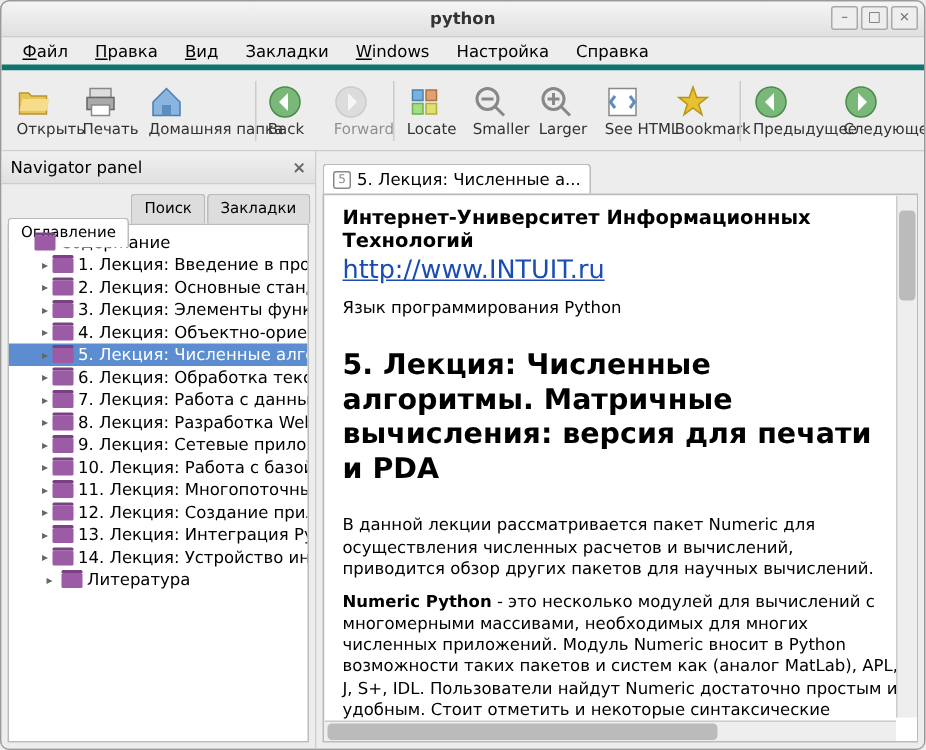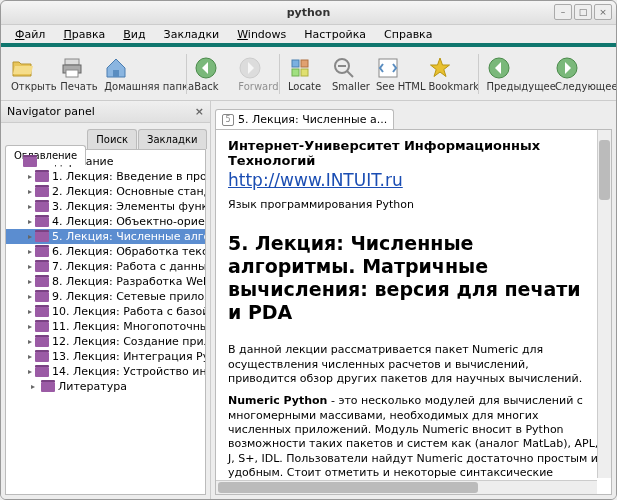--- a/index.html
+++ b/index.html
@@ -119,20 +119,29 @@
   <div class="tbtn">
       <svg viewBox="0 0 24 24">
         <circle cx="10" cy="10" r="7" fill="none" stroke="#888" stroke-width="2"></circle>
         <line x1="15" y1="15" x2="21" y2="21" stroke="#888" stroke-width="2"></line>
         <line x1="6" y1="10" x2="14" y2="10" stroke="#888" stroke-width="2"></line>
       </svg>
       <span class="lbl">Smaller</span>
     </div>
   <div class="tbtn">
       <svg viewBox="0 0 24 24">
+        <circle cx="10" cy="10" r="7" fill="none" stroke="#888" stroke-width="2"></circle>
+        <line x1="15" y1="15" x2="21" y2="21" stroke="#888" stroke-width="2"></line>
+        <line x1="6" y1="10" x2="14" y2="10" stroke="#888" stroke-width="2"></line>
+        <line x1="10" y1="6" x2="10" y2="14" stroke="#888" stroke-width="2"></line>
+      </svg>
+      <span class="lbl">Larger</span>
+    </div>
+  <div class="tbtn">
+      <svg viewBox="0 0 24 24">
         <rect x="3" y="3" width="18" height="18" fill="#fff" stroke="#888"></rect>
         <path d="M7 8l-3 4 3 4M17 8l3 4-3 4" stroke="#5a8dc0" stroke-width="2" fill="none"></path>
       </svg>
       <span class="lbl">See HTML</span>
     </div>
   <div class="tbtn">
       <svg viewBox="0 0 24 24">
         <path fill="#e8c030" stroke="#b89510" d="M12 2l2.5 7h7l-5.7 4.5 2.2 7-6-4.5-6 4.5 2.2-7L2.5 9h7z"></path>
       </svg>
       <span class="lbl">Bookmark</span>

